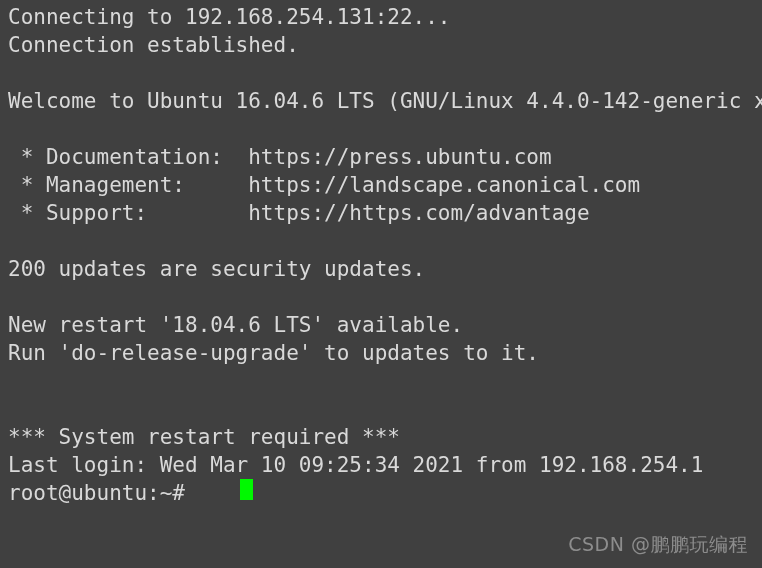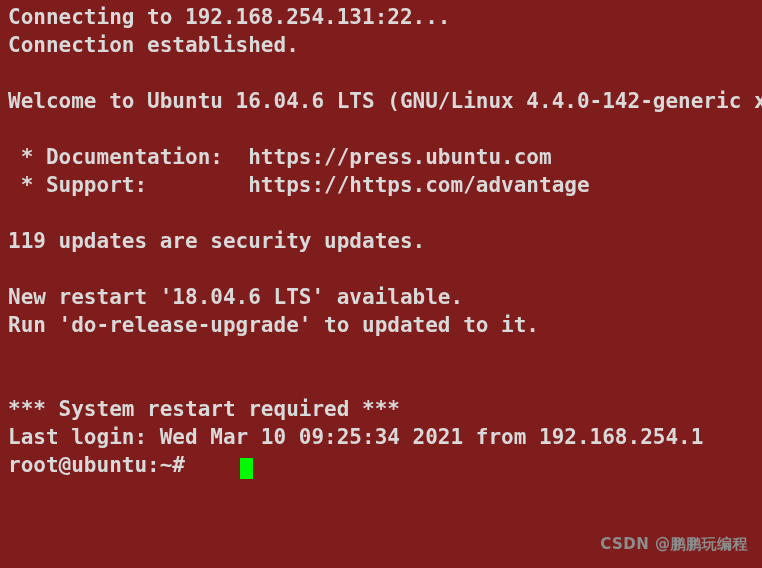--- a/index.html
+++ b/index.html
@@ -5,28 +5,27 @@
   html, body {
     margin: 0;
     padding: 0;
     background: #000000;
   }
 
   #terminal {
     position: relative;
     width: 762px;
     height: 568px;
-    background: #7f1d1d;
+    background: #404040;
     overflow: hidden;
     font-family: "DejaVu Sans Mono", "Liberation Mono", monospace;
     font-size: 21px;
     line-height: 28px;
     color: #d8d8d8;
     box-sizing: border-box;
-    font-weight: bold;
   }
 
   #screen {
     position: absolute;
     left: 0;
     top: 0;
     width: 762px;
     padding: 3px 0 0 8px;
     box-sizing: border-box;
   }
@@ -48,21 +47,21 @@
     display: inline;
   }
 
   
   .prompt-line {
     white-space: pre;
     height: 28px;
     line-height: 28px;
     color: #d9d9d9;
     display: flex;
-    align-items: flex-end;
+    align-items: flex-start;
     gap: 42px;
   }
 
   .prompt-text {
     white-space: pre;
   }
 
   .cursor-block {
     display: inline-block;
     width: 13px;
@@ -70,45 +69,46 @@
     background: #00f900;
     margin-left: 13px;
     vertical-align: middle;
   }
 
   .watermark {
     position: absolute;
     right: 14px;
     bottom: 10px;
     font-family: "DejaVu Sans", "Liberation Sans", sans-serif;
-    font-size: 15px;
+    font-size: 19px;
     color: #8d8d8d;
     letter-spacing: 0.5px;
     white-space: pre;
     user-select: none;
   }
 </style>
 </head>
 <body>
 
 <div id="terminal">
 
   <div id="screen">
     <div class="line"><span class="line-inner">Connecting to 192.168.254.131:22...</span></div>
     <div class="line"><span class="line-inner">Connection established.</span></div>
     <div class="line blank"><span class="line-inner"></span></div>
     <div class="line"><span class="line-inner">Welcome to Ubuntu 16.04.6 LTS (GNU/Linux 4.4.0-142-generic x86_64)</span></div>
     <div class="line blank"><span class="line-inner"></span></div>
     <div class="line"><span class="line-inner"> * Documentation:  https://press.ubuntu.com</span></div>
+    <div class="line"><span class="line-inner"> * Management:     https://landscape.canonical.com</span></div>
     <div class="line"><span class="line-inner"> * Support:        https://https.com/advantage</span></div>
     <div class="line blank"><span class="line-inner"></span></div>
-    <div class="line"><span class="line-inner">119 updates are security updates.</span></div>
+    <div class="line"><span class="line-inner">200 updates are security updates.</span></div>
     <div class="line blank"><span class="line-inner"></span></div>
     <div class="line"><span class="line-inner">New restart '18.04.6 LTS' available.</span></div>
-    <div class="line"><span class="line-inner">Run 'do-release-upgrade' to updated to it.</span></div>
+    <div class="line"><span class="line-inner">Run 'do-release-upgrade' to updates to it.</span></div>
     <div class="line blank"><span class="line-inner"></span></div>
     <div class="line blank"><span class="line-inner"></span></div>
     <div class="line"><span class="line-inner">*** System restart required ***</span></div>
     <div class="line"><span class="line-inner">Last login: Wed Mar 10 09:25:34 2021 from 192.168.254.1</span></div>
 
     <div class="prompt-line">
       <span class="prompt-text">root@ubuntu:~#</span>
       <span class="cursor-block"></span>
     </div>
   </div>

